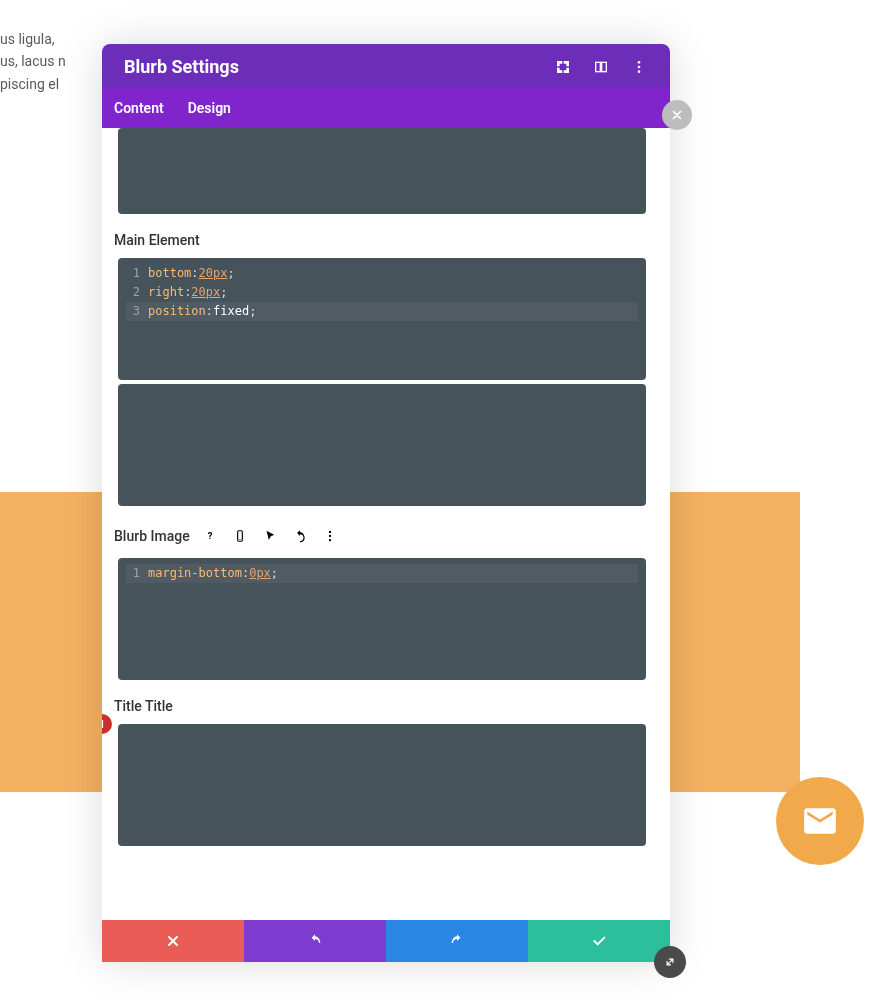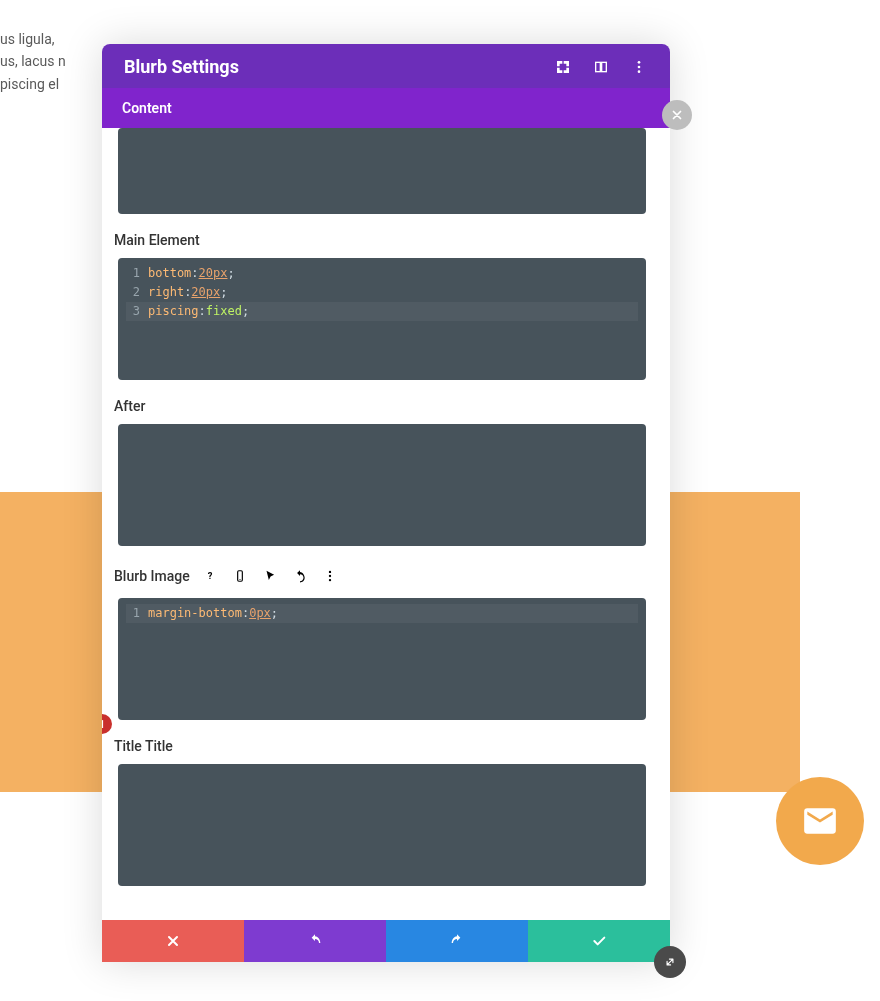--- a/index.html
+++ b/index.html
@@ -72,21 +72,21 @@
   .header-icons svg { fill: #fff; width: 16px; height: 16px; }
   .tabs {
     background: #8024cc;
     display: flex;
     align-items: stretch;
   }
   .tab {
     color: #fff;
     font-size: 14px;
     font-weight: 600;
-    padding: 12px 20px;
+    padding: 12px 12px;
     cursor: pointer;
   }
   .tab.active { background: #9e48e2; }
 
   .close-circle {
     position: absolute;
     top: 56px;
     right: -22px;
     width: 30px;
     height: 30px;
@@ -131,21 +131,21 @@
     font-size: 12px;
     color: #d0dbe2;
     padding: 6px 8px;
   }
   .code-tall { min-height:122px; }
   .code-line { display:flex; line-height: 19px; }
   .code-line .ln { width: 22px; text-align:right; color:#98a5ad; padding-right:8px; }
   .code-line .tok-prop { color:#fdba74; }
   .code-line .tok-num  { color:#e9a36c;text-decoration:underline; }
   .code-line .tok-punc { color:#d0dbe2; }
-  .code-line .tok-val  { color:#bef264; }
+  .code-line .tok-val  { color:#ffffff; }
   .code-line.hl { background: rgba(255,255,255,0.05); }
 
   .body-inner { padding-left: 0; padding-right: 0; }
   .body-pad { padding: 0 24px 24px 16px; }
   .body-pad .code-block { margin-bottom: 4px; }
   .body-pad-first { padding-top: 0; }
   .first-block { height: 86px; min-height: 86px; margin-top: 0; }
 
   .badge1 {
     position:absolute;
@@ -218,20 +218,21 @@
         <svg viewBox="0 0 24 24">
             <circle cx="12" cy="5" r="2"></circle>
             <circle cx="12" cy="12" r="2"></circle>
             <circle cx="12" cy="19" r="2"></circle>
           </svg>
       </div>
     </div>
   </div>
   <div class="tabs">
     <div class="tab">Content</div>
+    <div class="tab">Design</div>
   </div>
   <div class="close-circle">
     <svg viewBox="0 0 24 24">
         <path d="M18 6L6 18M6 6l12 12" stroke="#fff" stroke-width="3" fill="none" stroke-linecap="round"></path>
       </svg>
   </div>
 
   <div class="modal-body">
 
     <div class="badge1">1</div>
@@ -252,30 +253,27 @@
           </div>
         <div class="code-line">
             <span class="ln">2</span>
             <span class="tok-prop">right</span>
             <span class="tok-punc">: </span>
             <span class="tok-num">20px</span>
             <span class="tok-punc">;</span>
           </div>
         <div class="code-line hl">
             <span class="ln">3</span>
-            <span class="tok-prop">piscing</span>
+            <span class="tok-prop">position</span>
             <span class="tok-punc">: </span>
             <span class="tok-val">fixed</span>
             <span class="tok-punc">;</span>
           </div>
       </div>
 
-      <div class="sec-label">
-        <span>After</span>
-      </div>
       <div class="code-block code-tall"></div>
 
       <div class="sec-label">
         <span>Blurb Image</span>
         <span class="label-tools">
           <span class="tool">
               <svg viewBox="0 0 24 24">
                 <text x="12" y="17" text-anchor="middle" font-size="16" font-weight="700">?</text>
               </svg>
             </span>

